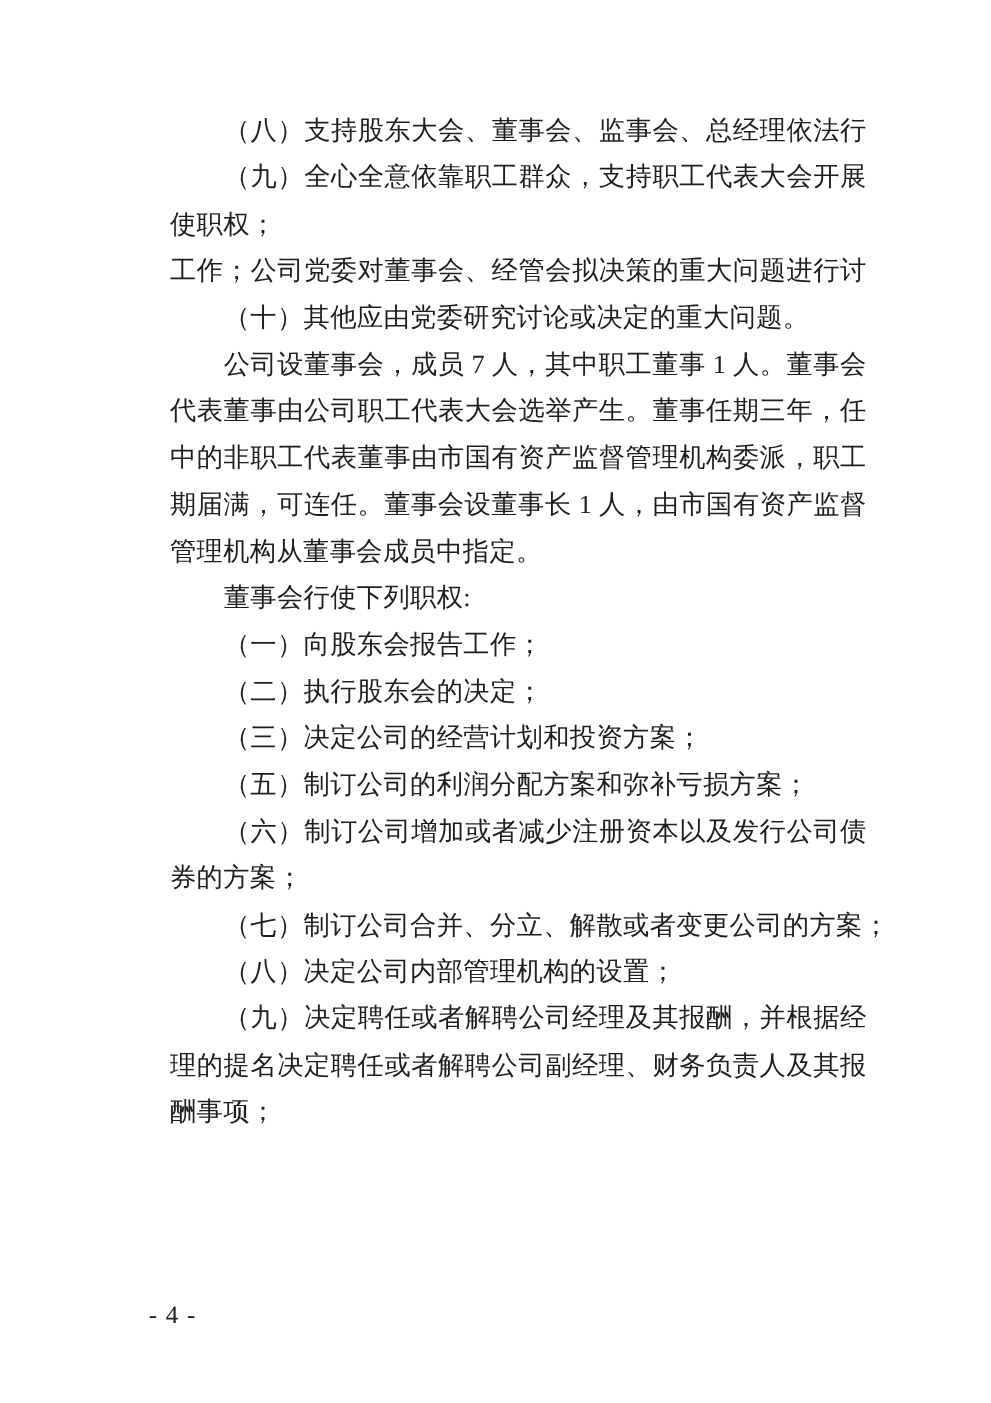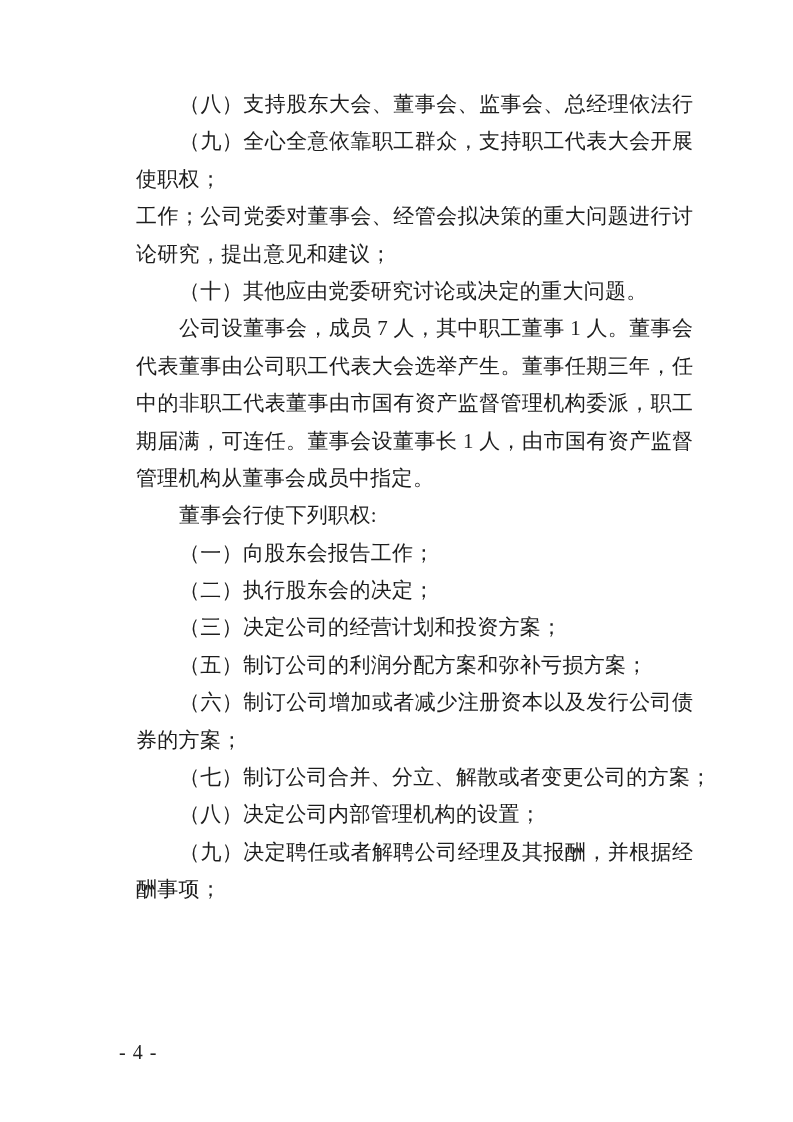--- a/index.html
+++ b/index.html
@@ -51,33 +51,33 @@
 </style>
 </head>
 <body>
 
 <div class="page">
   <div class="content">
       <div class="doc-line indent justify">（八）支持股东大会、董事会、监事会、总经理依法行</div>
       <div class="doc-line indent justify">（九）全心全意依靠职工群众，支持职工代表大会开展</div>
       <div class="doc-line">使职权；</div>
       <div class="doc-line justify">工作；公司党委对董事会、经管会拟决策的重大问题进行讨</div>
-      <div class="doc-line">论研究，提出意见和建议；</div>
       <div class="doc-line indent">（十）其他应由党委研究讨论或决定的重大问题。</div>
       <div class="doc-line indent justify">公司设董事会，成员 7 人，其中职工董事 1 人。董事会</div>
       <div class="doc-line justify">代表董事由公司职工代表大会选举产生。董事任期三年，任</div>
       <div class="doc-line justify">中的非职工代表董事由市国有资产监督管理机构委派，职工</div>
       <div class="doc-line justify">期届满，可连任。董事会设董事长 1 人，由市国有资产监督</div>
       <div class="doc-line">管理机构从董事会成员中指定。</div>
       <div class="doc-line indent">董事会行使下列职权:</div>
       <div class="doc-line indent">（一）向股东会报告工作；</div>
       <div class="doc-line indent">（二）执行股东会的决定；</div>
       <div class="doc-line indent">（三）决定公司的经营计划和投资方案；</div>
       <div class="doc-line indent">（五）制订公司的利润分配方案和弥补亏损方案；</div>
       <div class="doc-line indent justify">（六）制订公司增加或者减少注册资本以及发行公司债</div>
       <div class="doc-line">券的方案；</div>
       <div class="doc-line indent">（七）制订公司合并、分立、解散或者变更公司的方案；</div>
       <div class="doc-line indent">（八）决定公司内部管理机构的设置；</div>
       <div class="doc-line indent justify">（九）决定聘任或者解聘公司经理及其报酬，并根据经</div>
+      <div class="doc-line justify">理的提名决定聘任或者解聘公司副经理、财务负责人及其报</div>
       <div class="doc-line">酬事项；</div>
     </div>
   <div class="footer">- 4 -</div>
 </div>
 
 </body></html>

